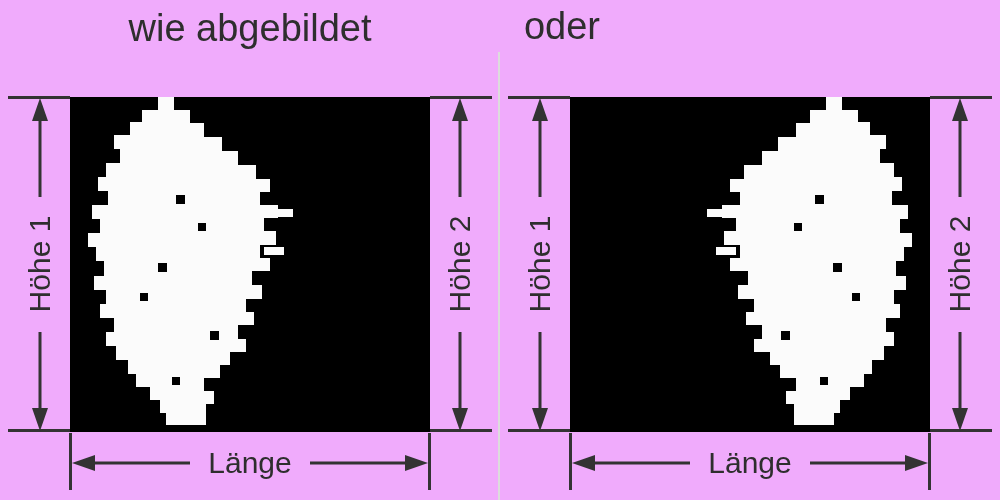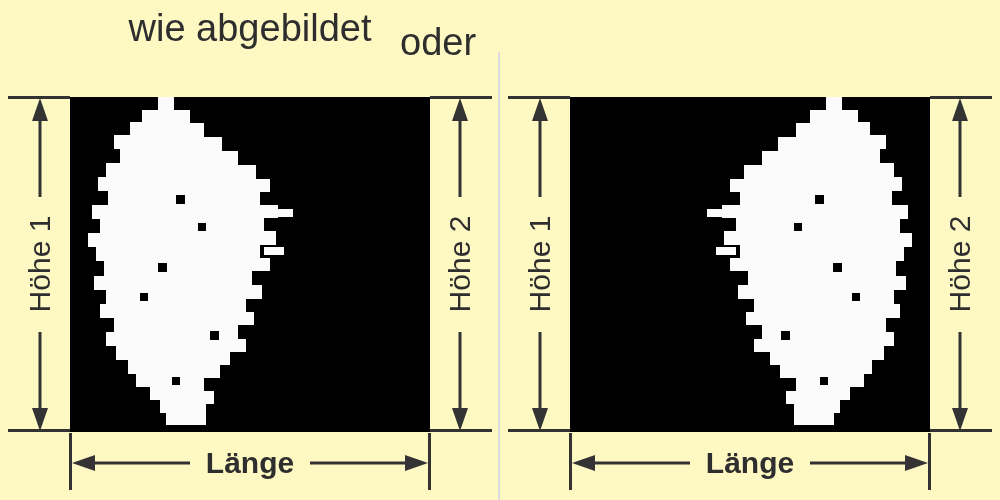--- a/index.html
+++ b/index.html
@@ -1,27 +1,27 @@
 <!DOCTYPE html>
 <html><head>
 <meta charset="utf-8">
 <style>
   html,body{margin:0;padding:0;background:#fff;}
   .canvas{
-    position:relative;width:1000px;height:500px;background:#fef9c3;
+    position:relative;width:1000px;height:500px;background:#f0abfc;
     font-family:"Liberation Sans",sans-serif;color:#2e2e2e;overflow:hidden;
   }
   .panel{position:absolute;top:0;width:500px;height:500px;}
   #panel-a{left:0;} #panel-b{left:500px;}
   .panel-title{
     position:absolute;top:6px;left:0;width:100%;text-align:center;
     font-size:38px;line-height:1.2;color:#2e2e2e;white-space:nowrap;
   }
   .conjunction{
-    position:absolute;top:20px;left:400px;width:200px;text-align:left;
+    position:absolute;top:4px;left:400px;width:200px;text-align:right;
     font-size:38px;line-height:1.2;color:#2e2e2e;
   }
   .divider{
     position:absolute;left:498px;top:52px;width:2px;height:448px;background:#dcdcdc;
   }
   .decal{
     position:absolute;left:70px;top:97px;width:360px;height:335px;background:#000000;
   }
   .plant{display:block;width:360px;height:335px;}
   .plant.mirrored{transform:scaleX(-1);}
@@ -41,21 +41,21 @@
   .vdim svg,.hdim svg{position:absolute;left:0;top:0;}
   .vdim line,.hdim line{stroke:#333333;stroke-width:3;}
   .vdim polygon,.hdim polygon{fill:#333333;}
   .vdim-label{
     position:absolute;left:-55px;top:150px;width:140px;height:34px;line-height:34px;
     text-align:center;font-size:30px;color:#2e2e2e;transform:rotate(-90deg);white-space:nowrap;
   }
   .hdim{position:absolute;left:70px;top:448px;width:360px;height:30px;}
   .hdim-label{
     position:absolute;left:0;top:0;width:100%;height:30px;line-height:30px;
-    text-align:center;font-size:30px;color:#2e2e2e;font-weight:bold;
+    text-align:center;font-size:30px;color:#2e2e2e;
   }
 </style>
 </head>
 <body>
 
 <div class="canvas">
 
   <div class="panel" id="panel-a">
     <div class="panel-title">wie abgebildet</div>
 

